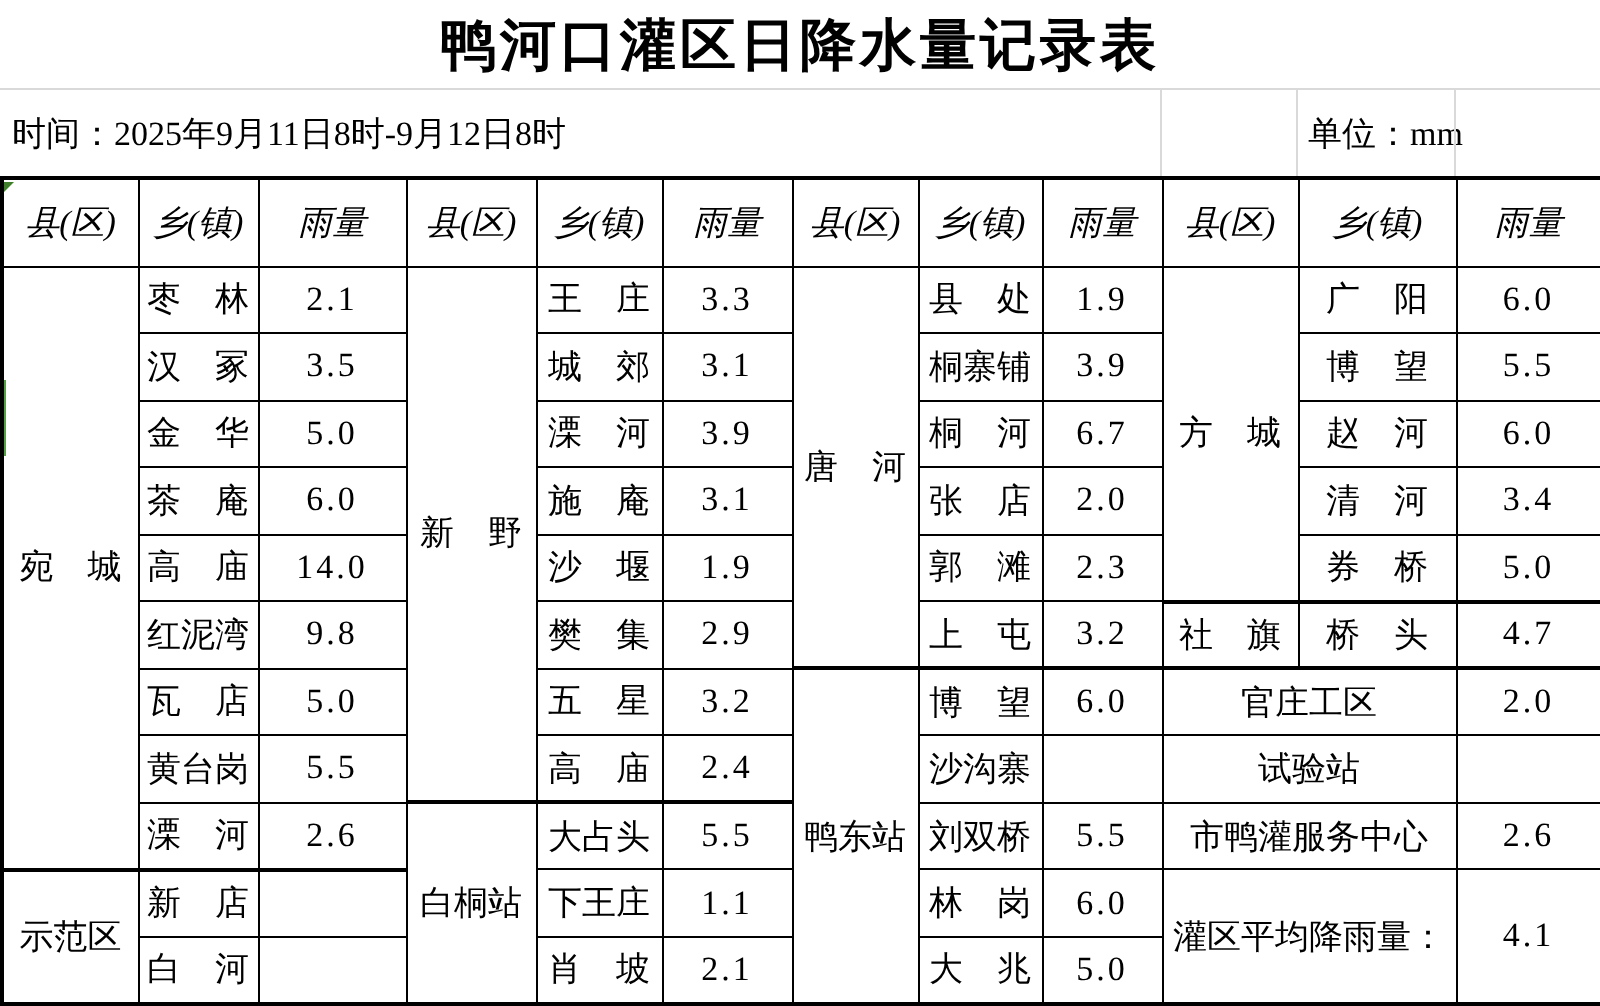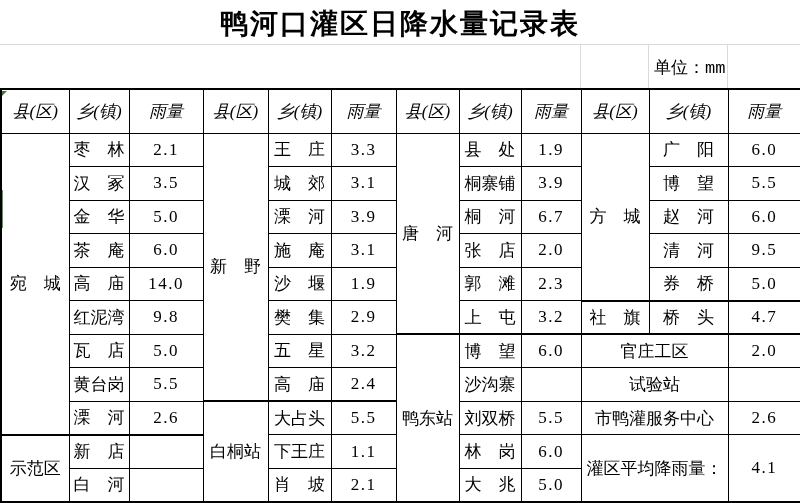--- a/index.html
+++ b/index.html
@@ -6,21 +6,21 @@
   html,body { width:800px; height:503px; background:#fff; overflow:hidden;
     font-family:"Liberation Serif","DejaVu Serif",serif; color:#000; }
   .page { position:relative; width:800px; height:446px; background:#fff; }
 
   .title { height:44px; line-height:47px; text-align:center;
     font-size:28px; font-weight:bold; letter-spacing:2px; }
 
   .timerow { position:absolute; left:0; top:44px; width:800px; height:44px;
     border-top:1px solid #d9d9d9; font-size:17px; }
   .time-label { position:absolute; left:6px; top:50%; transform:translateY(-50%); }
-  .unit-label { position:absolute; left:654px; top:50%; transform:translateY(-50%);font-family:Liberation Mono, monospace; }
+  .unit-label { position:absolute; left:654px; top:50%; transform:translateY(-50%); }
   .gridv { position:absolute; top:0; bottom:0; width:1px; background:#d9d9d9; }
   .gv1 { left:580px; } .gv2 { left:648px; } .gv3 { left:727px; }
 
   .green-tri { position:absolute; left:1px; top:46px; width:0; height:0;
     border-top:6px solid #3f7d2c; border-right:6px solid transparent; }
   .green-bar { position:absolute; left:0; top:190px; width:3px; height:38px; }
 
   table.rain { position:absolute; left:0; top:88px; width:800px; height:415px;
     border-collapse:collapse; table-layout:fixed; font-size:17px;
     border:2px solid #000; }
@@ -34,20 +34,21 @@
 </style>
 </head>
 <body>
 
 <div class="page">
 
   <div class="title">鸭河口灌区日降水量记录表</div>
 
   <div class="timerow">
     <div class="green-tri"></div>
+    <span class="time-label">时间：2025年9月11日8时-9月12日8时</span>
     <span class="unit-label">单位：mm</span>
     <div class="gridv gv1"></div>
     <div class="gridv gv2"></div>
     <div class="gridv gv3"></div>
   </div>
 
   <div class="green-bar" style="background: rgb(85, 160, 69);"></div>
 
   <table class="rain">
     <colgroup>
@@ -116,21 +117,21 @@
         <td class="val">6.0</td>
       </tr>
       <tr>
         <td>茶　庵</td>
         <td class="val">6.0</td>
         <td>施　庵</td>
         <td class="val">3.1</td>
         <td>张　店</td>
         <td class="val">2.0</td>
         <td>清　河</td>
-        <td class="val">9.5</td>
+        <td class="val">3.4</td>
       </tr>
       <tr>
         <td>高　庙</td>
         <td class="val">14.0</td>
         <td>沙　堰</td>
         <td class="val">1.9</td>
         <td>郭　滩</td>
         <td class="val">2.3</td>
         <td>券　桥</td>
         <td class="val">5.0</td>

